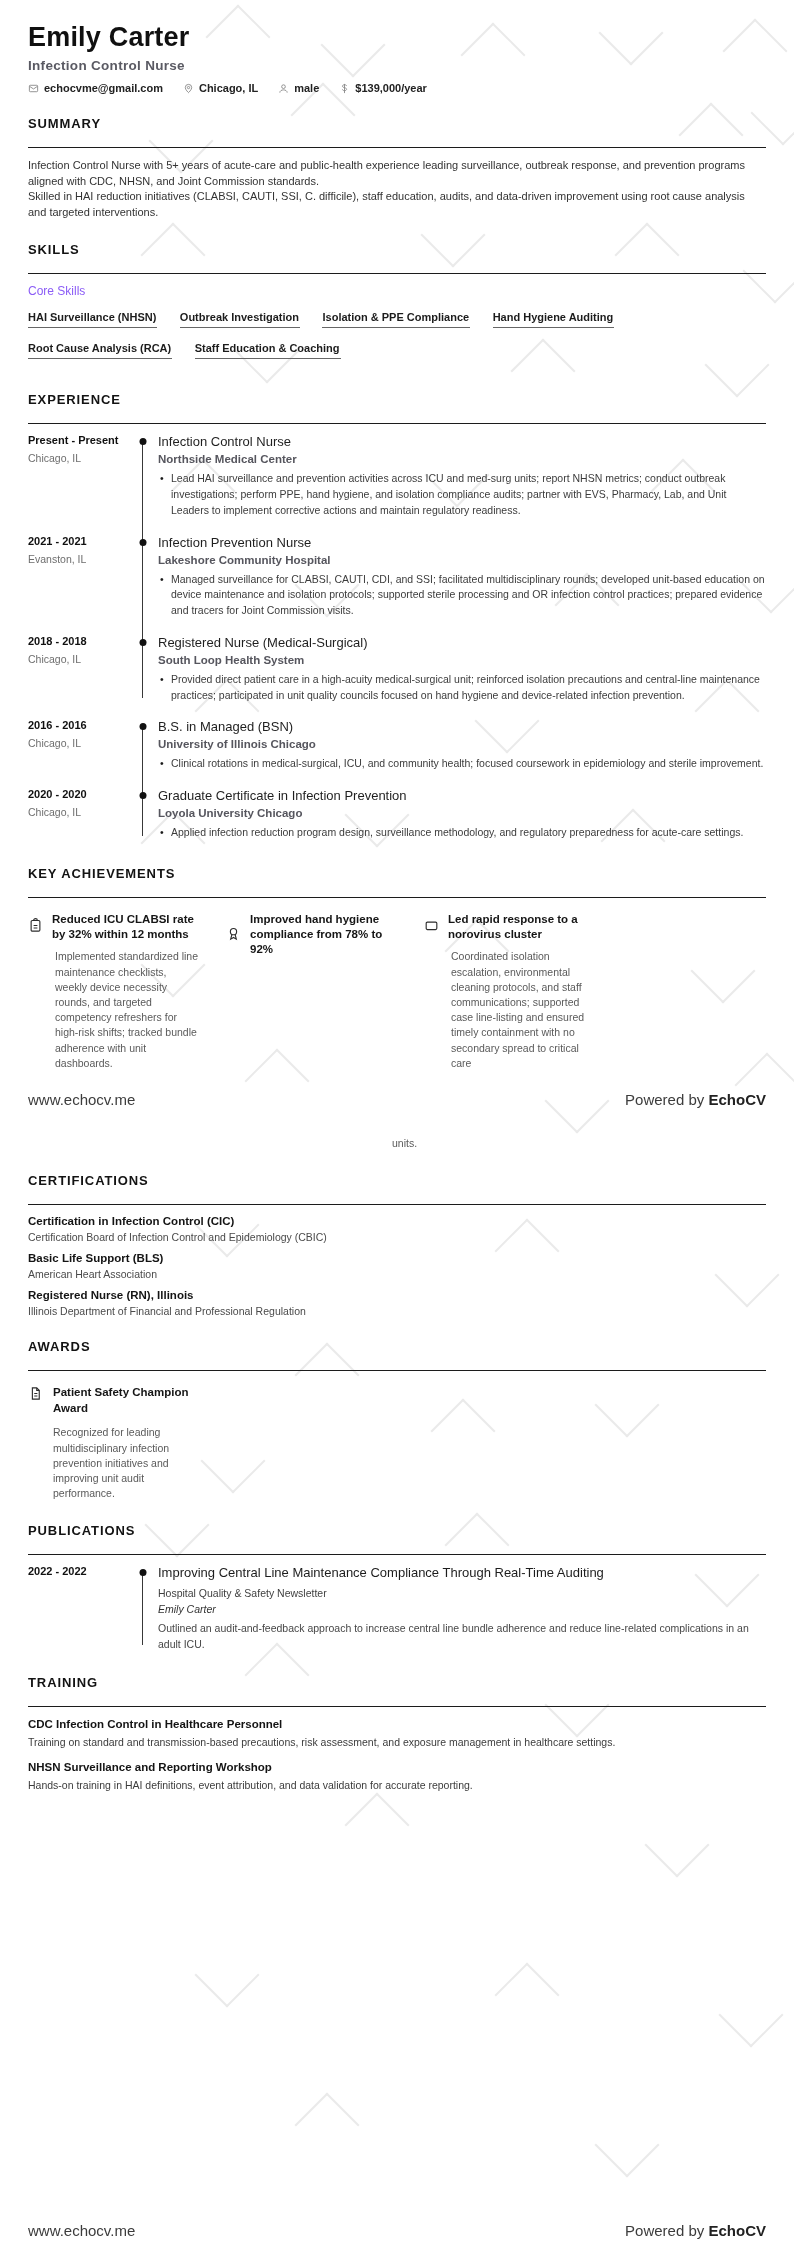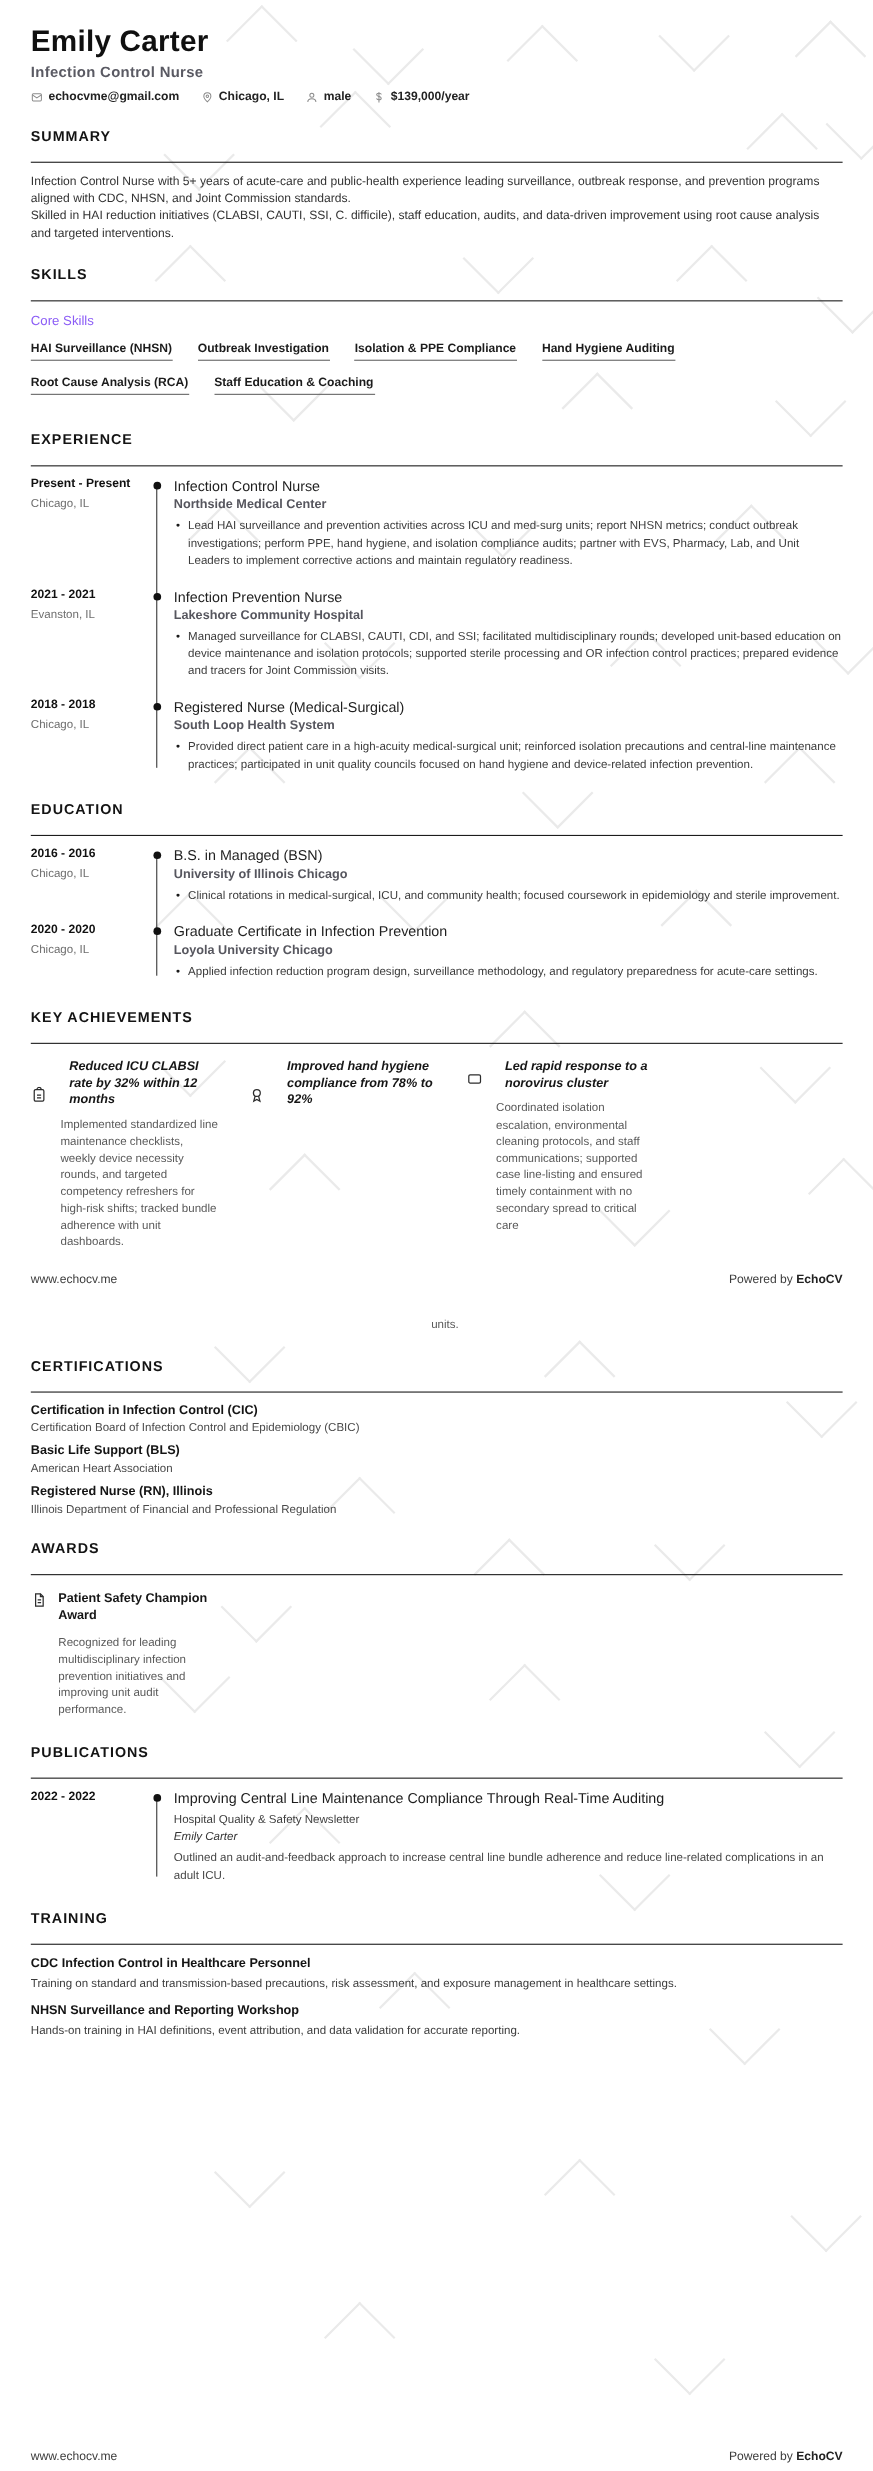--- a/index.html
+++ b/index.html
@@ -43,28 +43,28 @@
   .dot { position: absolute; left: 50%; top: 4px; width: 7px; height: 7px; background: #111; border-radius: 50%; transform: translateX(-50%); }
   .e-title { font-size: 13px; font-weight: 500; color: #1f1f1f; }
   .e-org { font-size: 11.5px; font-weight: 700; color: #56565e; margin-top: 4px; }
   ul.bullets { list-style: none; margin-top: 6px; }
   ul.bullets li { position: relative; padding-left: 13px; font-size: 10.5px; line-height: 1.5; color: #3c3c3c; margin-bottom: 3px; }
   ul.bullets li::before { content: "•"; position: absolute; left: 2px; top: 0; color: #1a1a1a; }
 
   
   .ach-row { display: flex; gap: 26px; margin-top: 14px; }
   .ach { width: 172px; }
-  .ach-head { display: flex; gap: 20px; align-items: flex-end; color: #2c2c2c; font-style: italic; }
+  .ach-head { display: flex; gap: 9px; align-items: center; color: #2c2c2c; }
   .ach-head svg { flex: 0 0 auto; margin-top: 1px; }
   .ach-title { font-size: 11.5px; font-weight: 700; color: #161616; line-height: 1.32; }
   .ach-desc { margin: 7px 0 0 27px; font-size: 10.5px; line-height: 1.45; color: #5a5a5a; }
   .overflow-frag { margin: 28px 0 0 364px; font-size: 10.5px; line-height: 1.45; color: #5a5a5a; }
 
   
-  .footer { display: flex; justify-content: space-between; align-items: flex-start; font-size: 11px; color: #3c3c3c; }
+  .footer { display: flex; justify-content: space-between; align-items: flex-start; font-size: 15px; color: #3c3c3c; }
   .footer.page1 { margin-top: 20px; }
   .footer.bottom { position: absolute; left: 28px; right: 28px; bottom: 7px; z-index: 1; }
   .brand { font-weight: 700; color: #222; }
 
   
   .cert-title { font-size: 11.5px; font-weight: 700; color: #141414; margin-top: 9px; }
   .cert-issuer { font-size: 10.5px; color: #4a4a4a; margin-top: 4px; }
 
   
   .award { display: flex; gap: 10px; margin-top: 14px; color: #2c2c2c; }
@@ -259,21 +259,20 @@
             <ul class="bullets">
               <li>Provided direct patient care in a high-acuity medical-surgical unit; reinforced isolation precautions and central-line maintenance practices; participated in unit quality councils focused on hand hygiene and device-related infection prevention.</li>
             </ul>
           </div>
         </div>
 
       </div>
     </section>
 
     <section>
-      <h2 class="sec-h">EDUCATION</h2>
       <div class="timeline">
 
         <div class="t-entry">
           <div>
             <div class="e-date">2016 - 2016</div>
             <div class="e-loc">Chicago, IL</div>
           </div>
           <div class="gut">
               <span class="dot"></span>
             </div>

